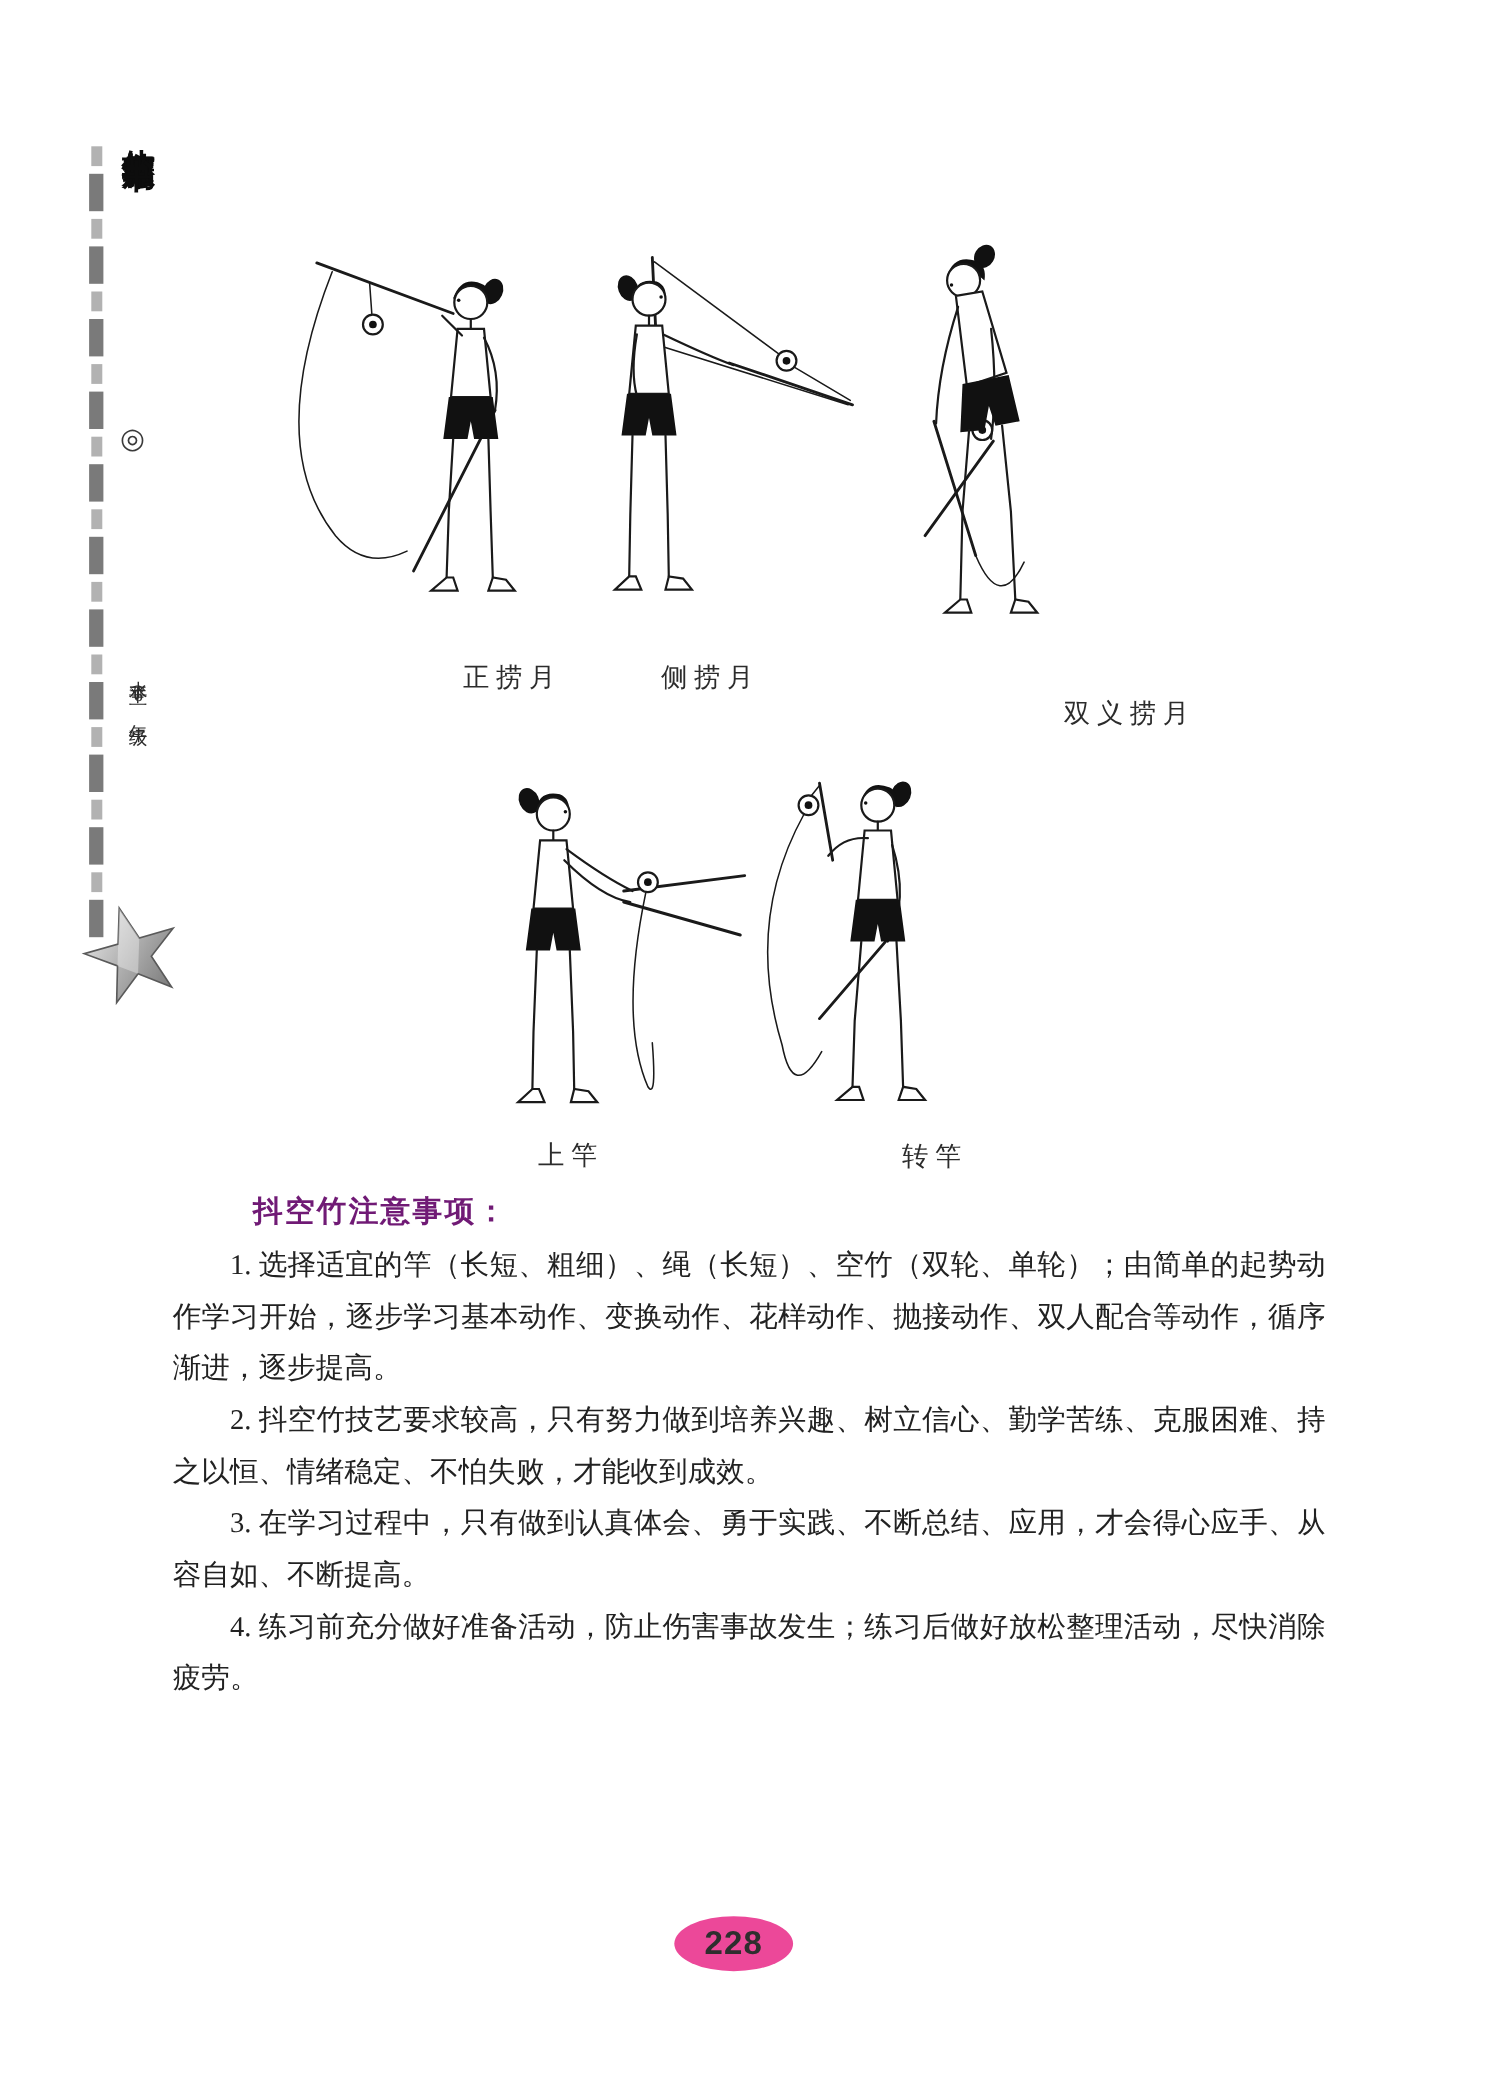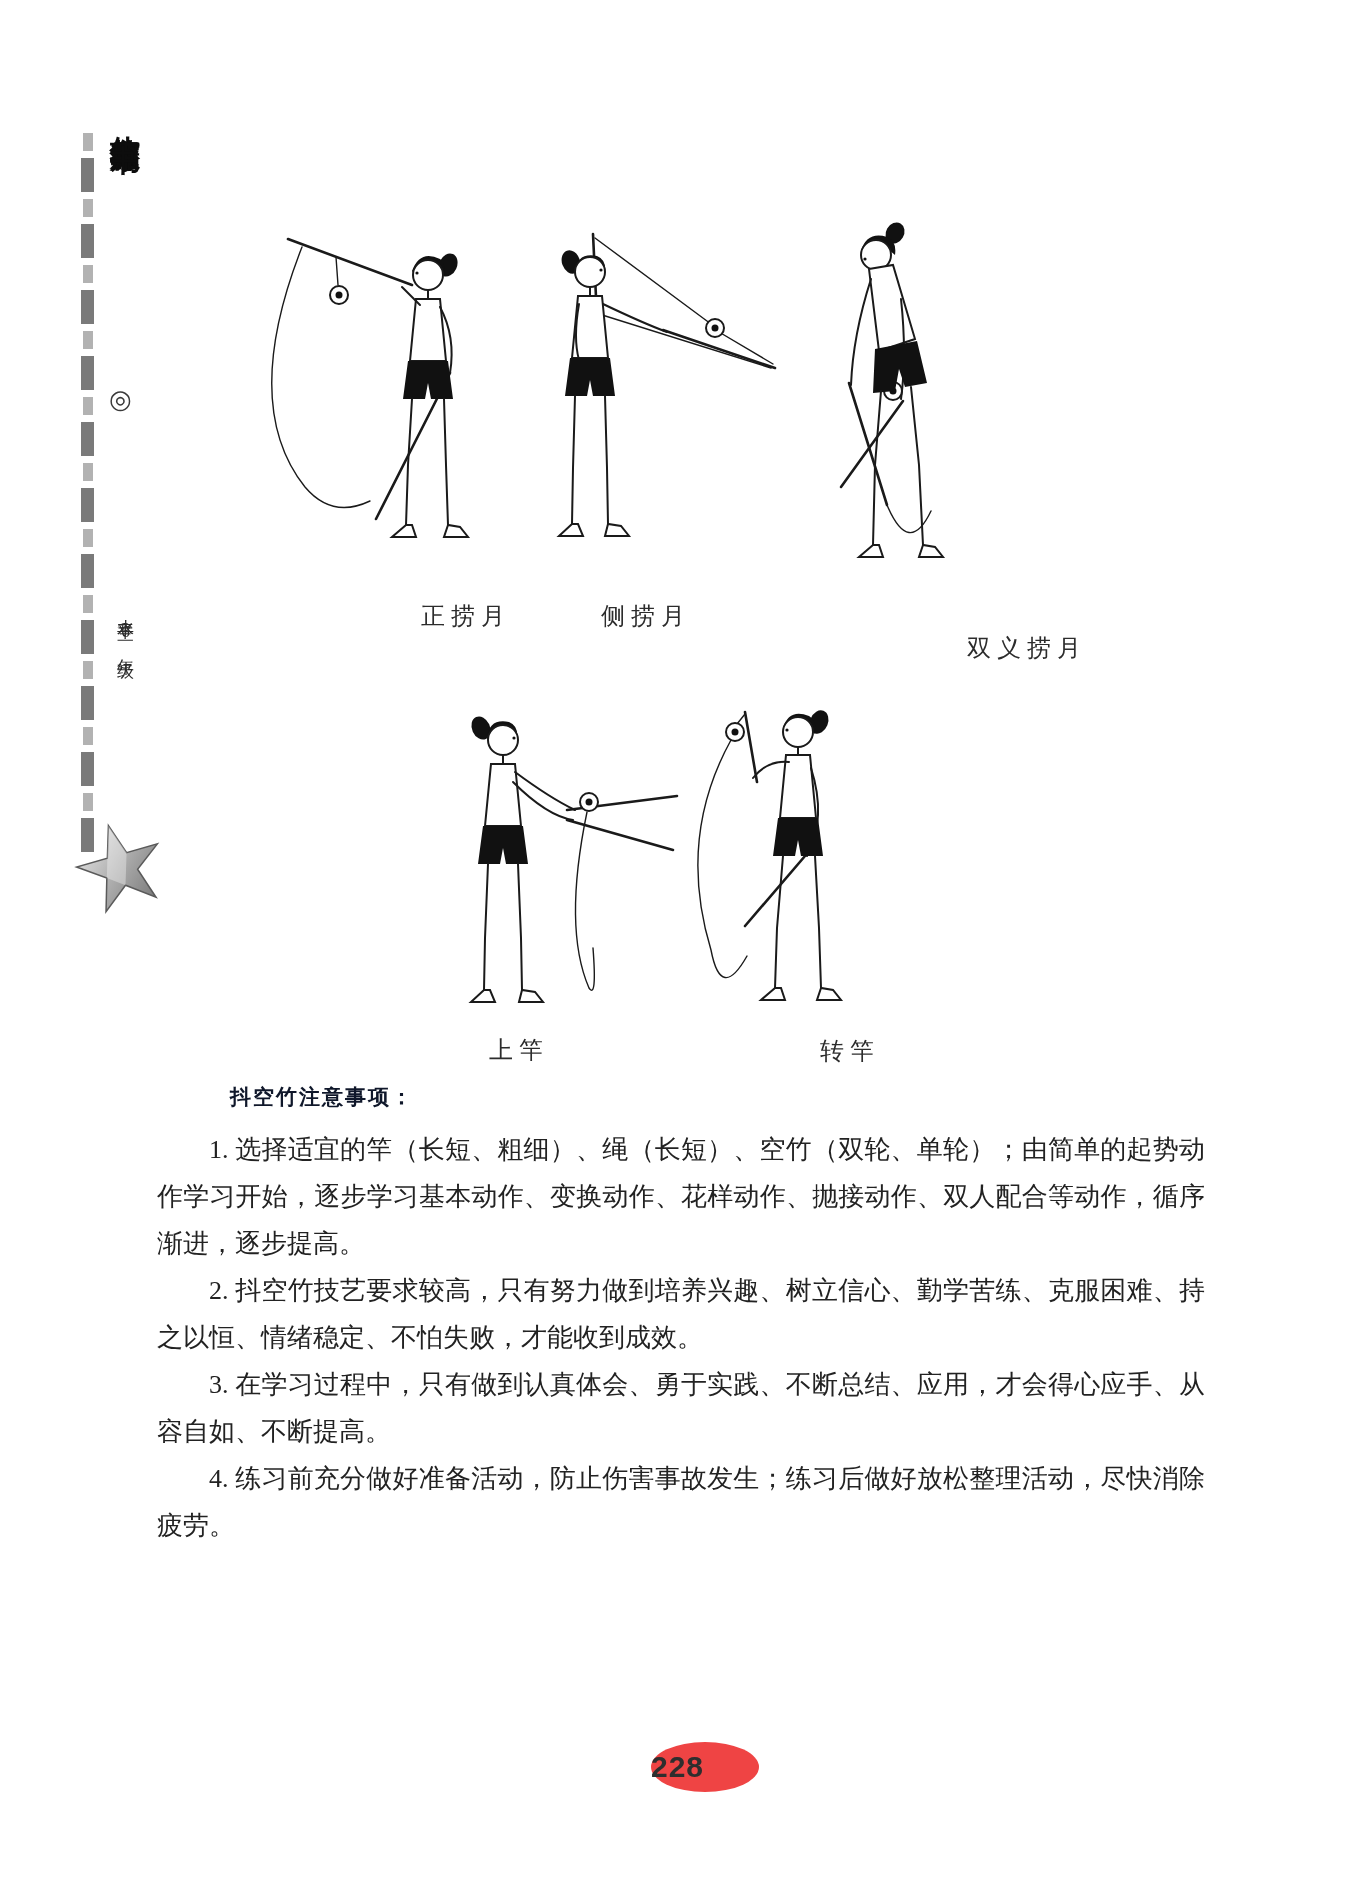--- a/index.html
+++ b/index.html
@@ -23,29 +23,29 @@
   .fig svg{display:block;}
   .ln{stroke:#1a1a1a;stroke-width:2;fill:none;stroke-linecap:round;stroke-linejoin:round;}
   .thin{stroke:#1a1a1a;stroke-width:1.4;fill:none;stroke-linecap:round;}
   .stick{stroke:#1a1a1a;stroke-width:2.6;fill:none;stroke-linecap:round;}
   .skin{fill:#ffffff;stroke:#1a1a1a;stroke-width:2;}
   .dark{fill:#111111;stroke:none;}
   .caption{position:absolute;transform:translateX(-50%);font-size:24px;color:#2c2c2c;
            letter-spacing:6px;white-space:nowrap;}
 
   
-  .section-heading{position:absolute;left:230px;top:1083px;font-size:21px;font-weight:bold;
-                   font-family:"Liberation Sans","DejaVu Sans",sans-serif;color:#0f172a;letter-spacing:2px;}
+  .section-heading{position:absolute;left:230px;top:1083px;font-size:27px;font-weight:bold;
+                   font-family:"Liberation Sans","DejaVu Sans",sans-serif;color:#701a75;letter-spacing:2px;}
   .body-text{position:absolute;left:157px;top:1126px;width:1048px;font-size:26px;line-height:47px;
              text-align:justify;color:#222222;}
   .body-text p{margin:0;text-indent:2em;}
 
   
-  .page-pill{position:absolute;left:651px;top:1742px;width:108px;height:50px;border-radius:50%;
-             background:#ef4444;display:flex;align-items:center;}
+  .page-pill{position:absolute;left:613px;top:1742px;width:108px;height:50px;border-radius:50%;
+             background:#ec4899;display:flex;align-items:center;justify-content:center;}
   .page-pill span{font-family:"Liberation Sans","DejaVu Sans",sans-serif;font-weight:bold;
                   font-size:30px;color:#2e2e2e;letter-spacing:1px;}
 </style>
 </head>
 <body>
 
 <div class="page">
 
   <div class="blocks">
     <i class="blk-l"></i>

